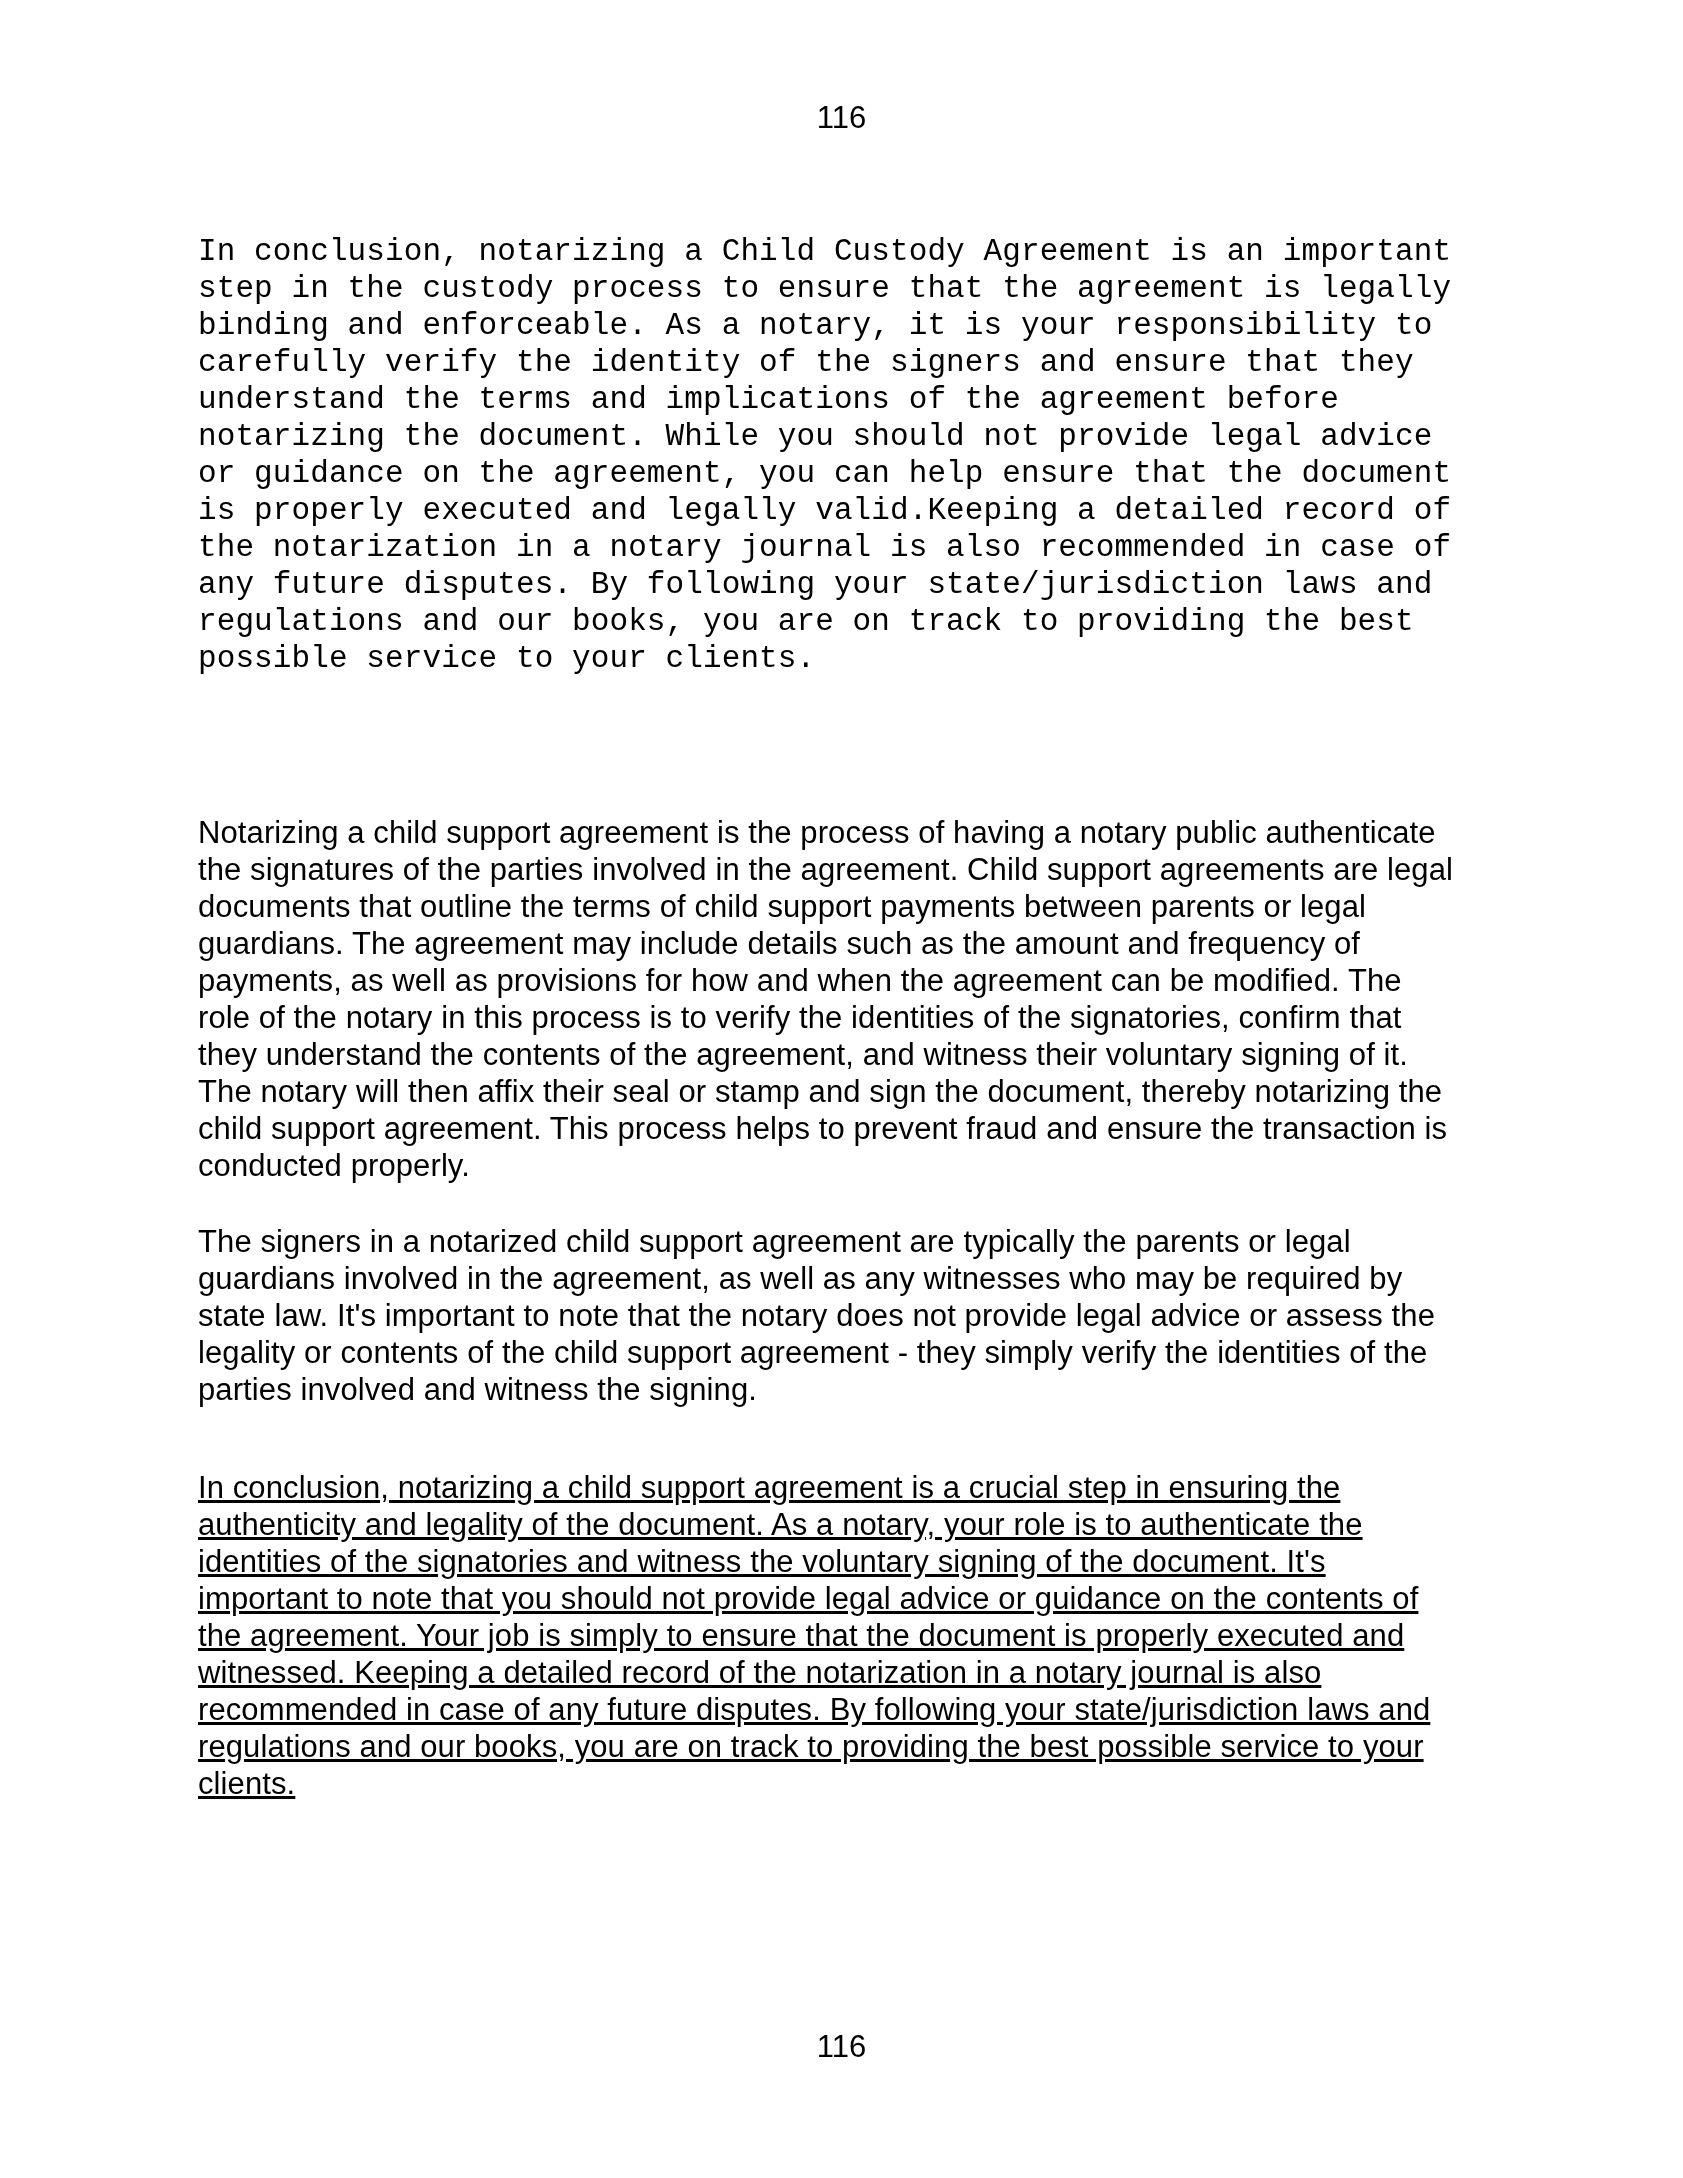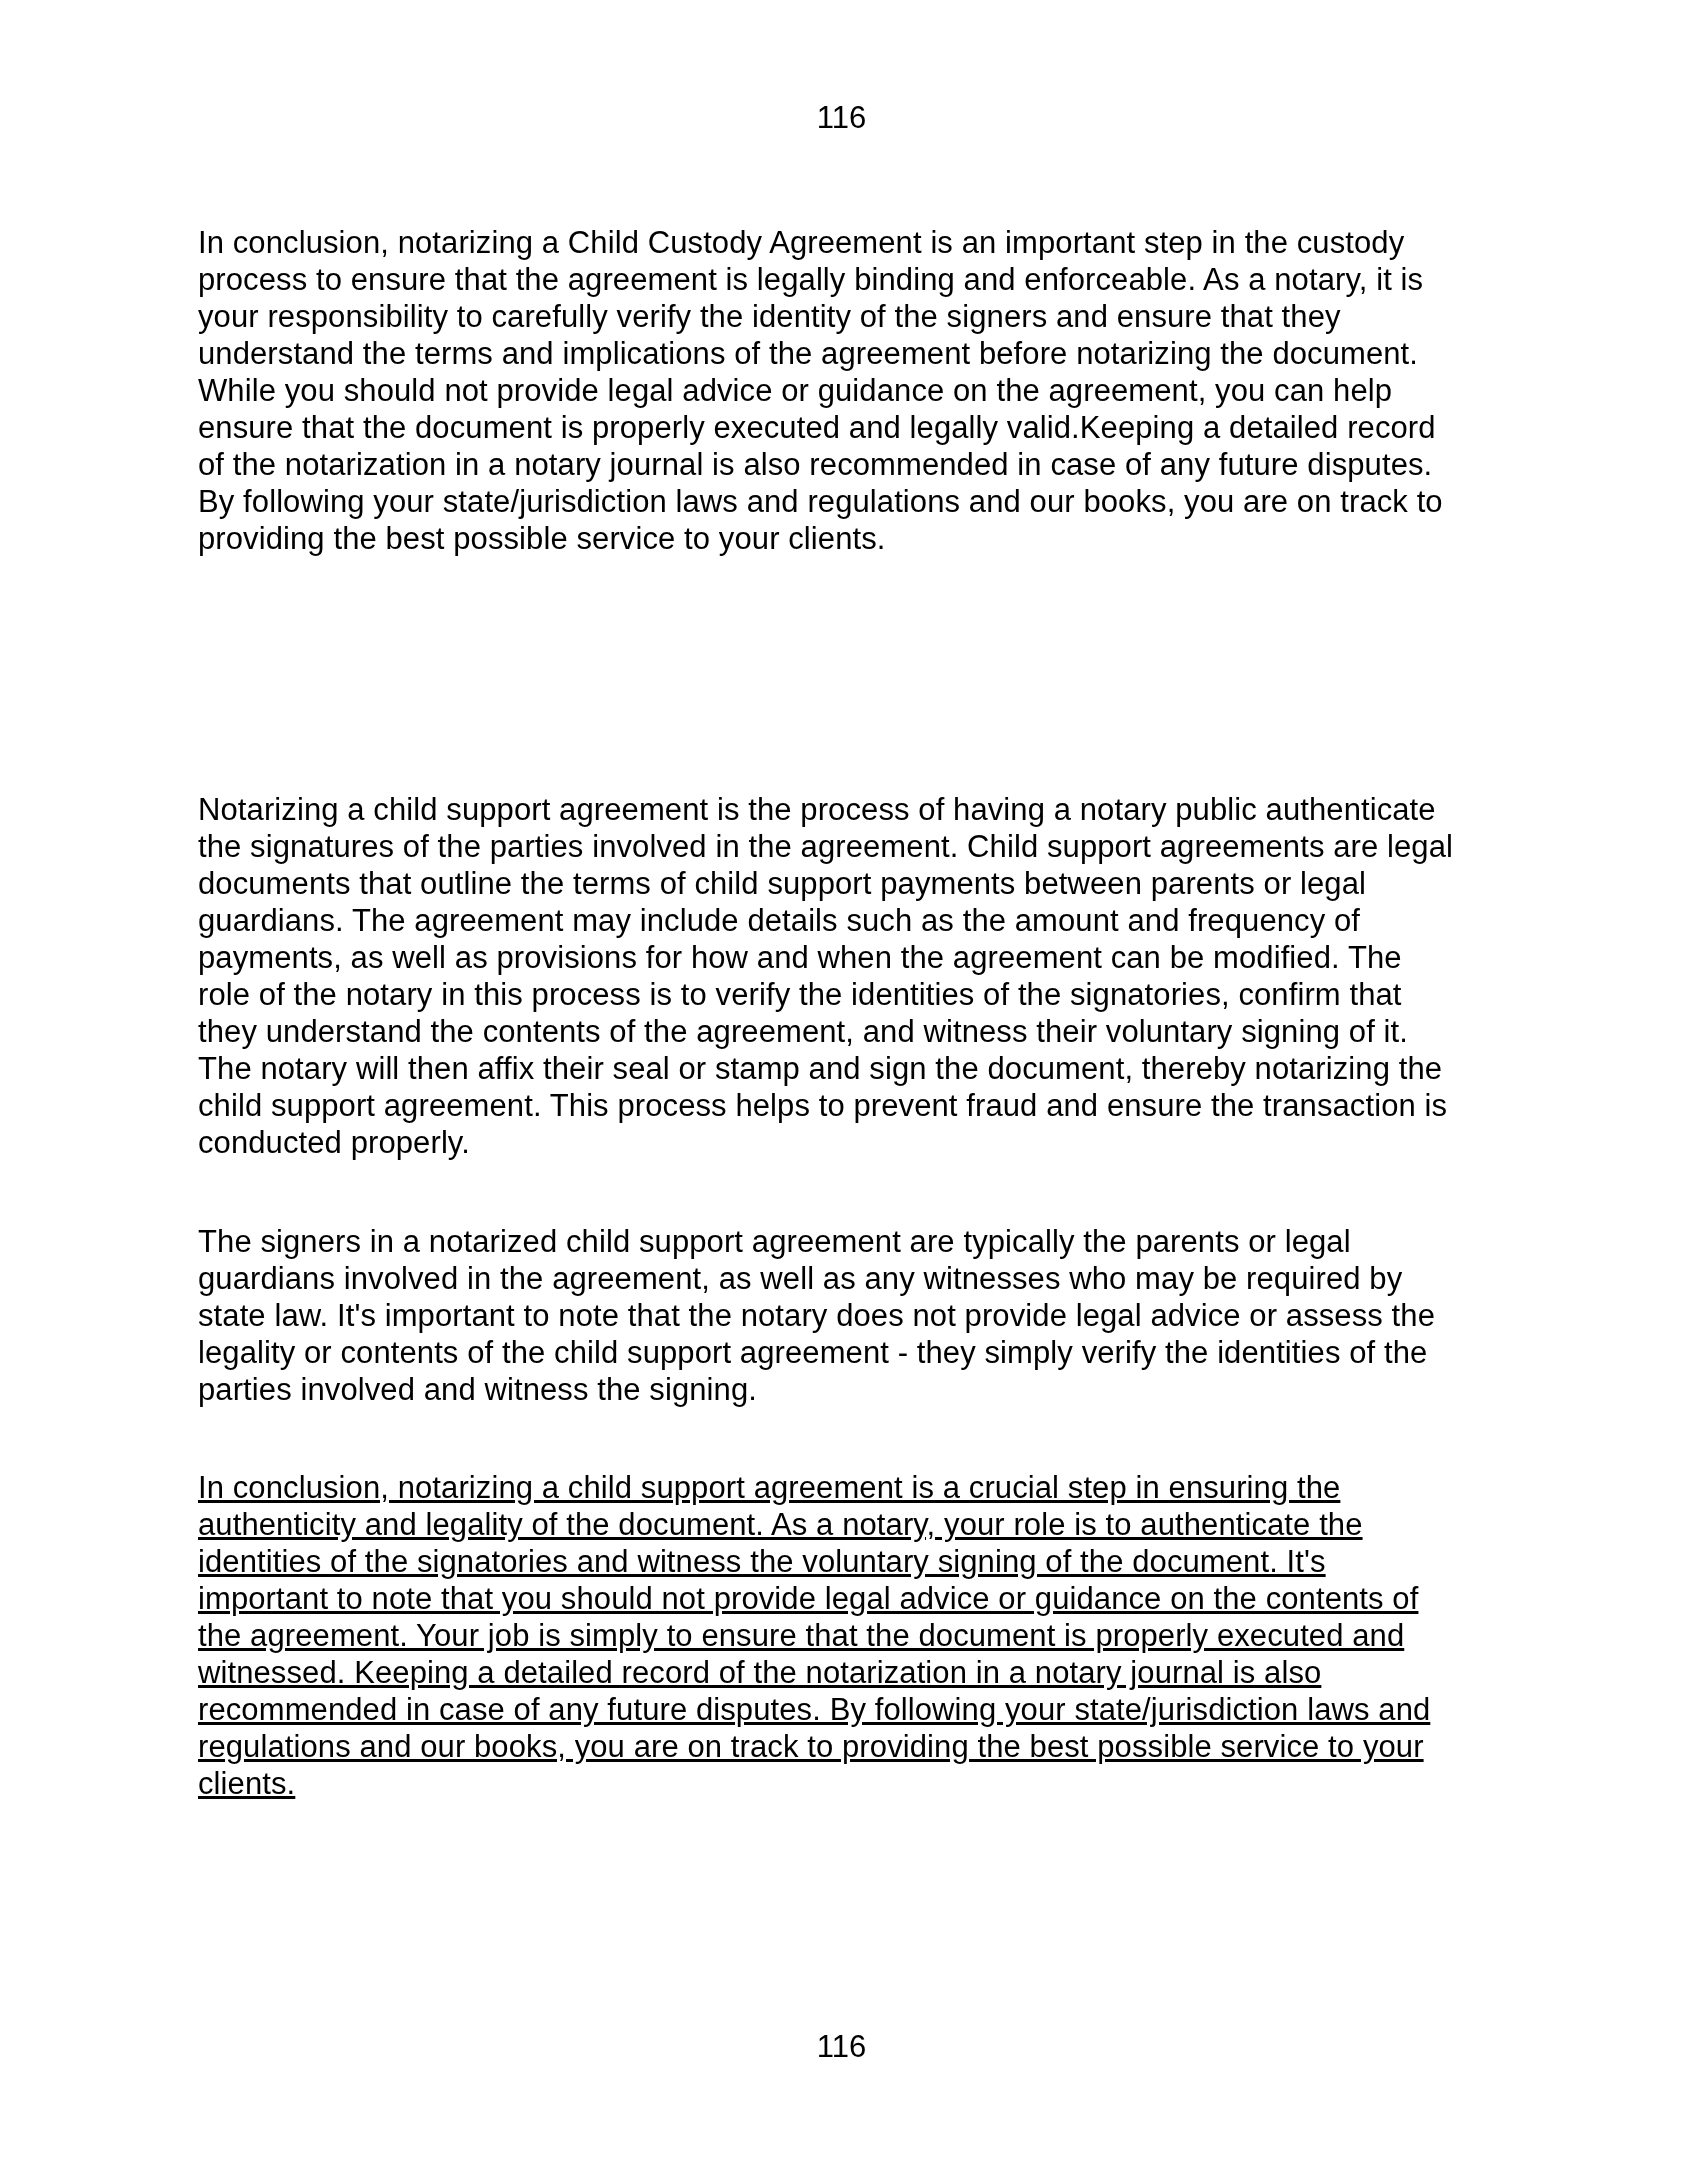--- a/index.html
+++ b/index.html
@@ -30,22 +30,22 @@
   .body-text {
     position: absolute;
     left: 198px;
     width: 1257px;
     font-size: 31px;
     line-height: 37px;
     letter-spacing: 0.1px;
     color: #000000;
     text-align: left;
   }
-  .para-1 { top: 193px; }
-  .para-2 { top: 760px; }
+  .para-1 { top: 202px; font-family: Liberation Mono, monospace; }
+  .para-2 { top: 783px; }
   .para-3 { top: 1192px; }
   .para-4 { top: 1438px; text-decoration: underline; }
   .section-heading {
     position: absolute;
     left: 198px;
     width: 1257px;
     top: 650px;
     text-align: center;
     font-size: 43px;
     line-height: 51px;

